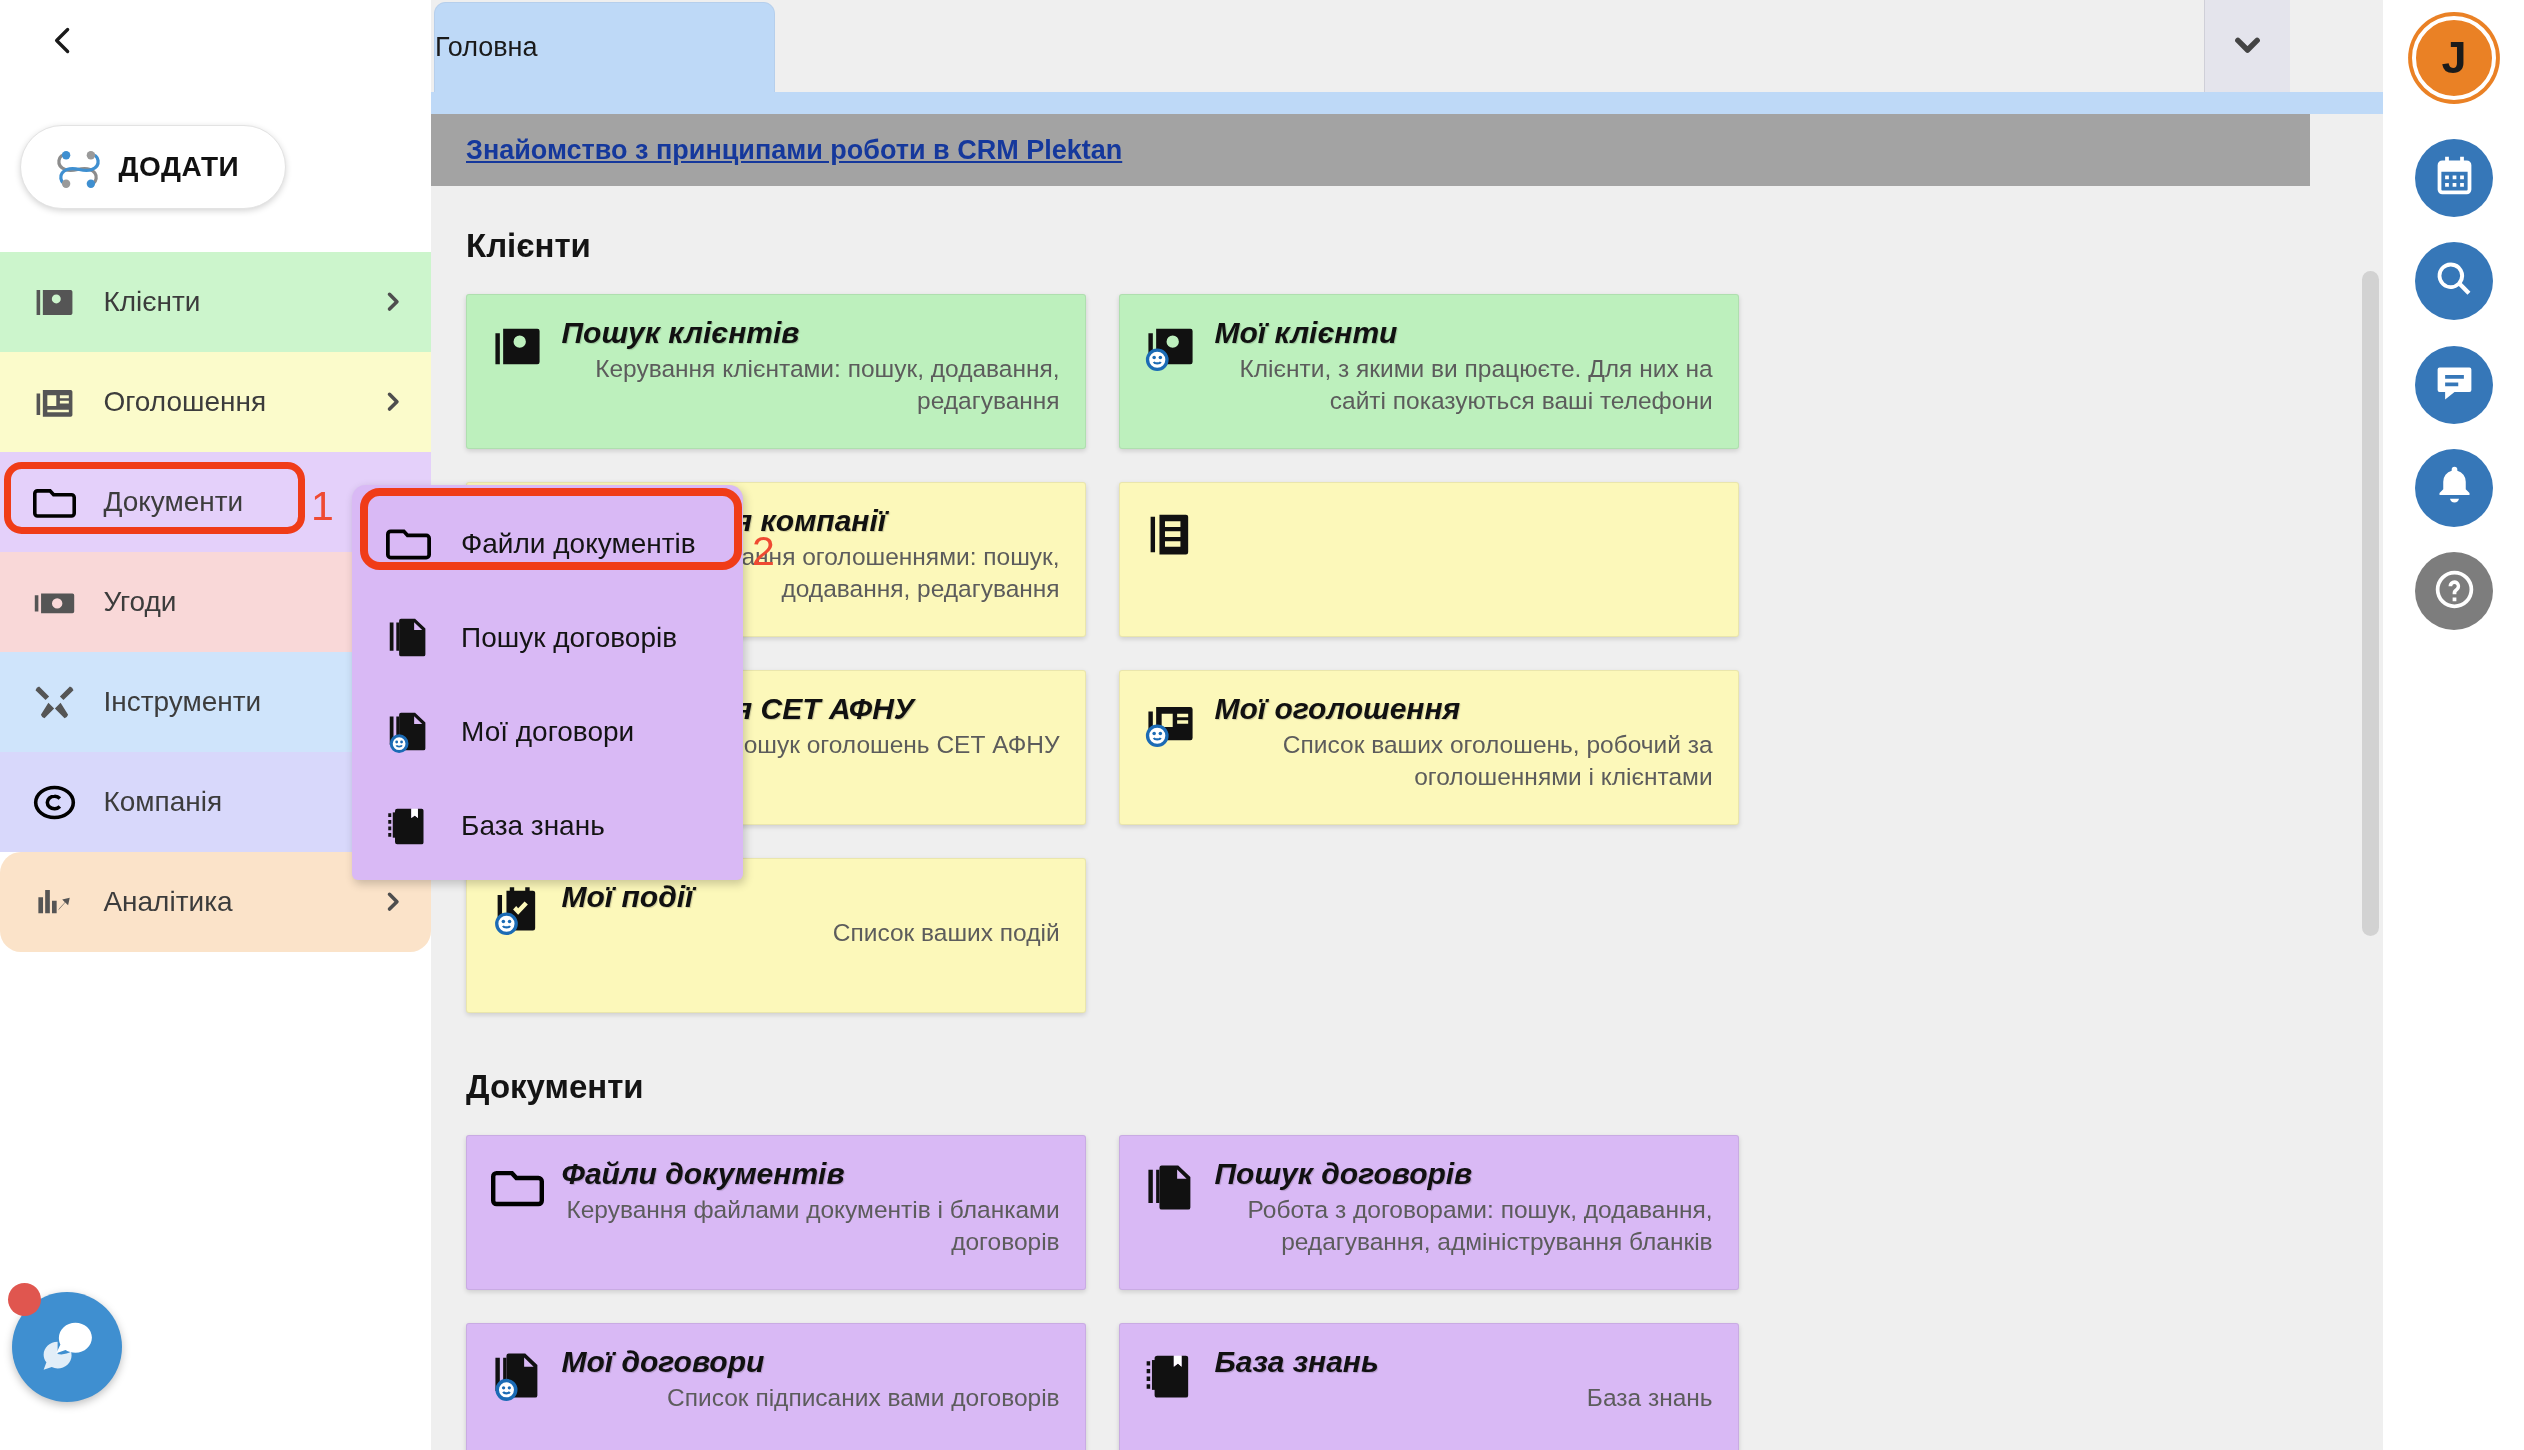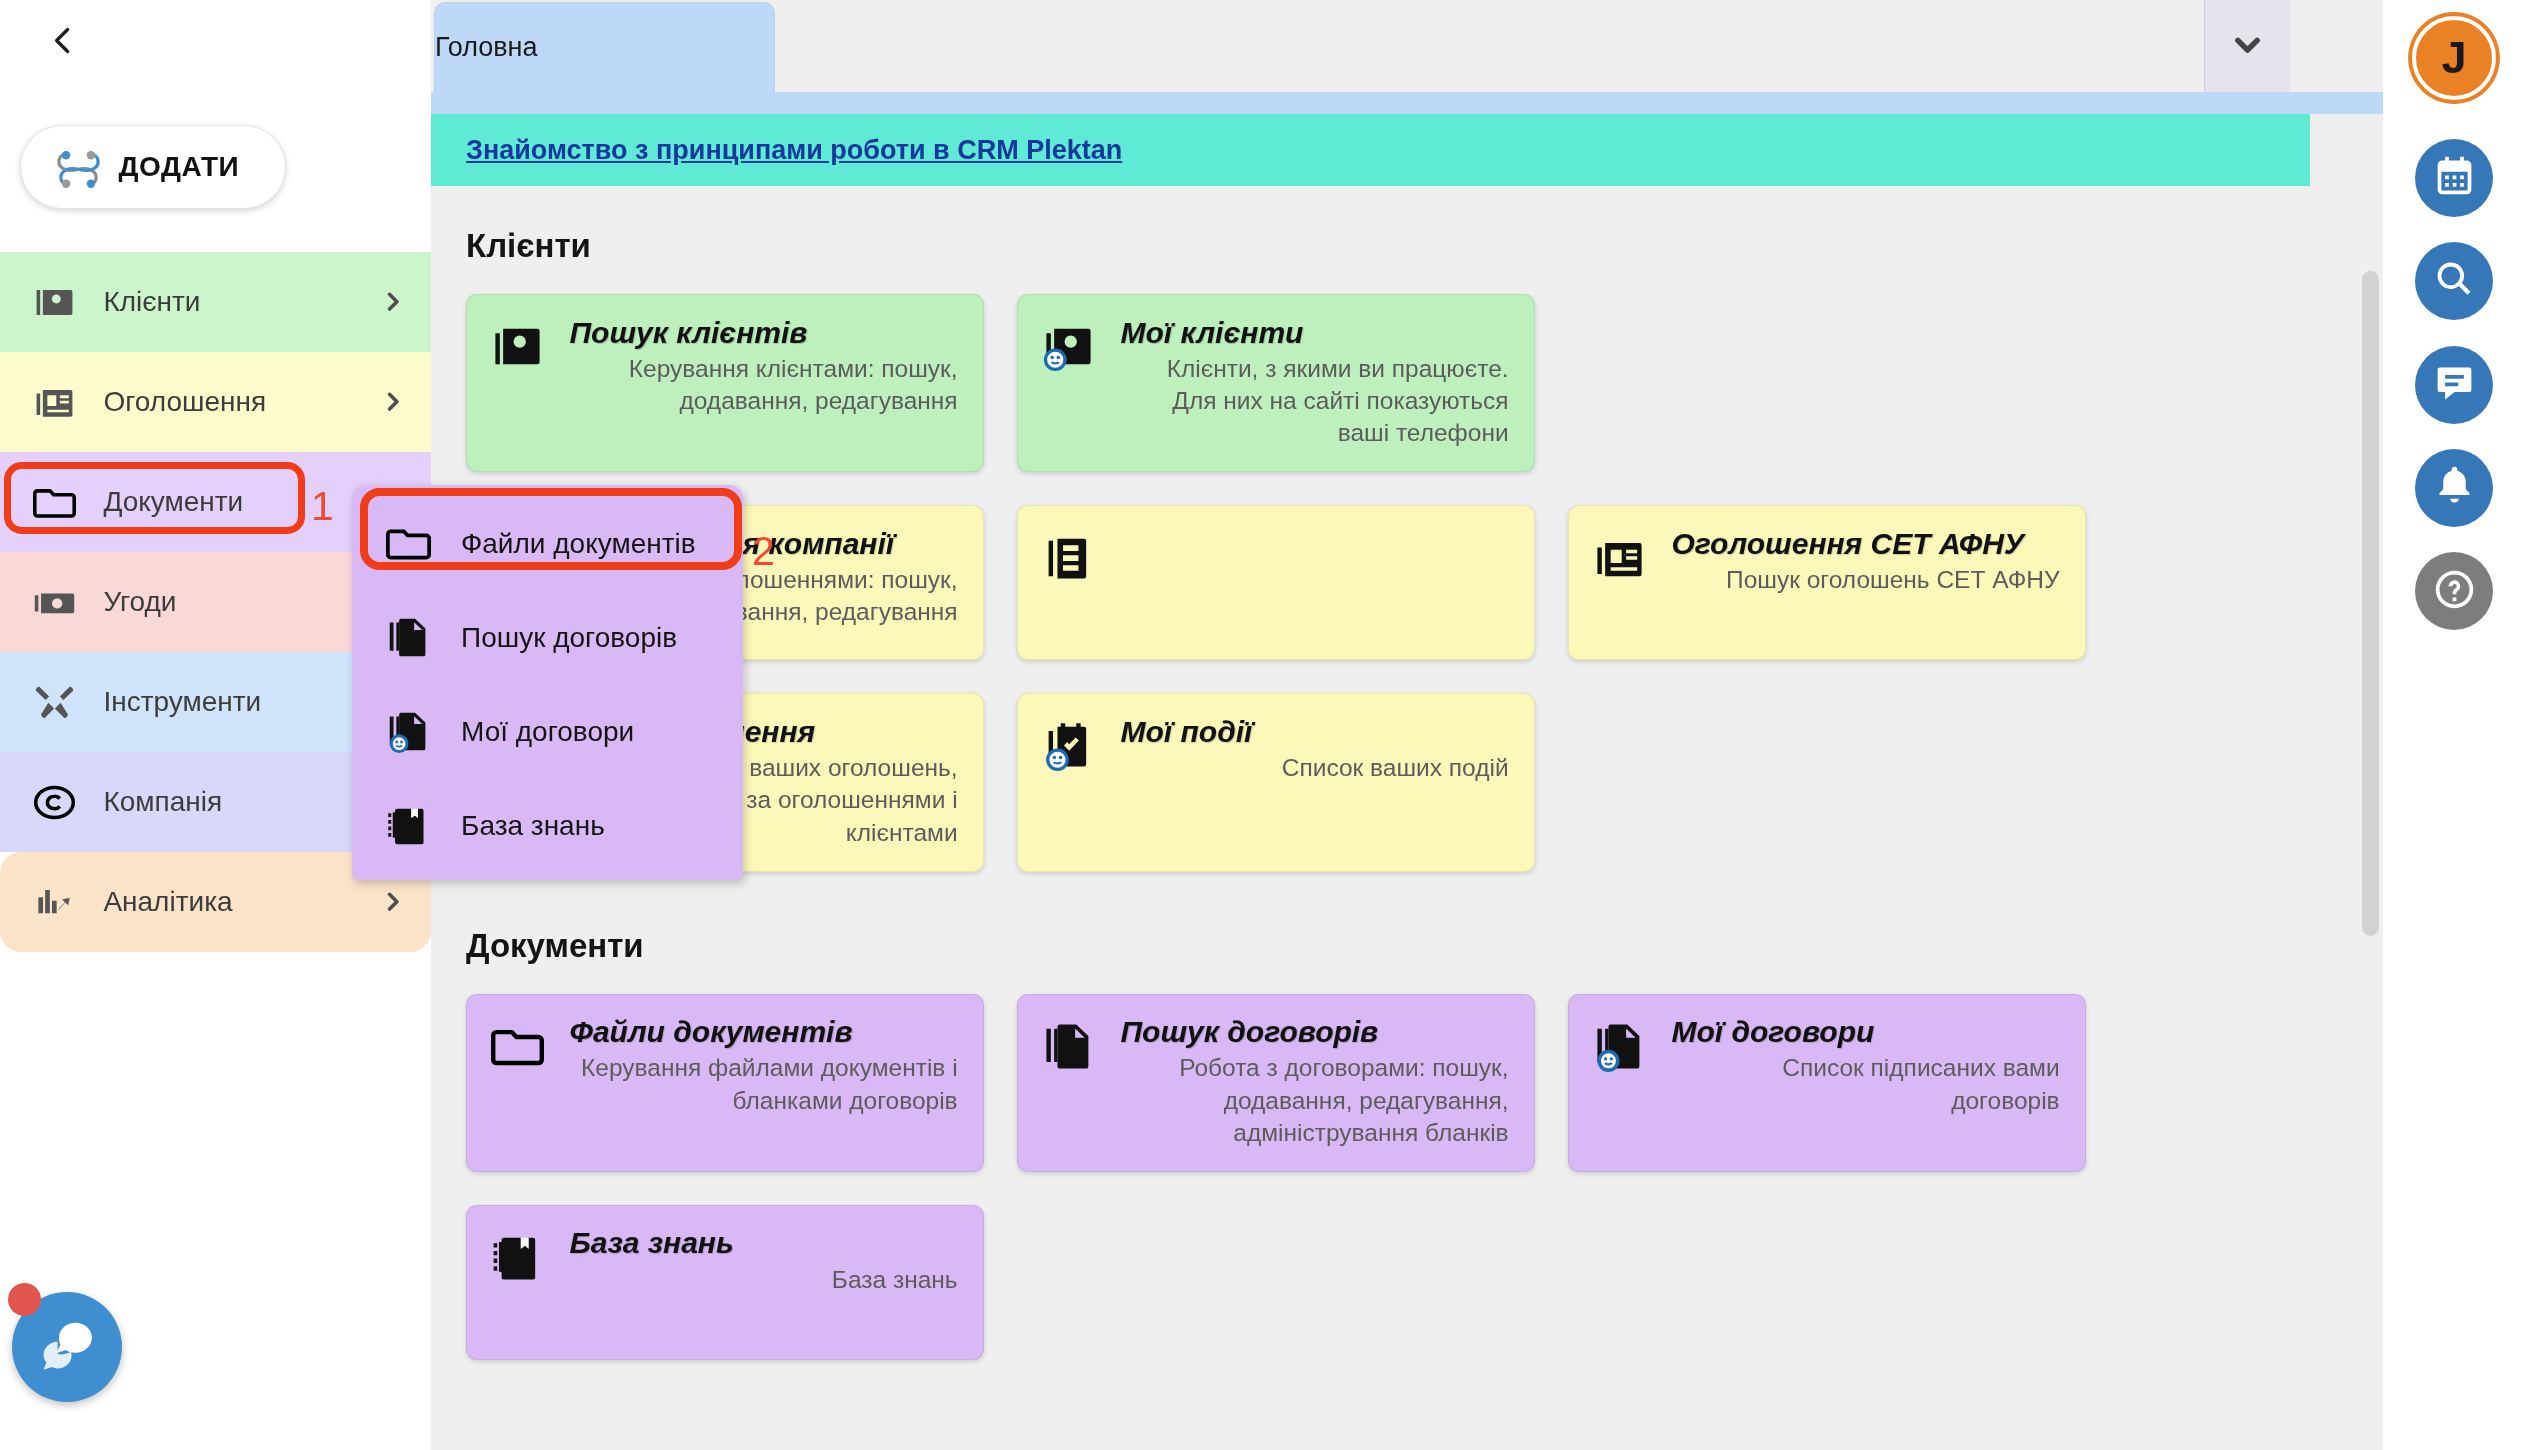--- a/index.html
+++ b/index.html
@@ -130,39 +130,39 @@
     cursor: pointer;
   }
   .tab-dropdown svg { width: 33px; height: 33px; stroke: #444; fill: none; stroke-width: 4; }
 
   .content {
     position: absolute; left: 0; top: 114px; width: 1952px; height: 1337px;
     background: #efefef; overflow: hidden;
   }
   .banner {
     position: absolute; left: 0; top: 0; width: 1879px; height: 72px;
-    background: #5eead4; display: flex; align-items: center; padding-left: 35px;
+    background: #a3a3a3; display: flex; align-items: center; padding-left: 35px;
   }
   .banner a {
     font-size: 27px; color: #15389c; text-decoration: underline;
     font-weight: 700; cursor: pointer;
   }
 
   .section-title {
     font-size: 33px; font-weight: 700; color: #141414;
     padding-left: 35px;
   }
   .cards-row {
     display: flex; flex-wrap: wrap; gap: 33px; padding-left: 35px; padding-right: 43px;
   }
   .card {
-    width: 518px; min-height: 155px; border-radius: 11px;
+    width: 620px; min-height: 155px; border-radius: 3px;
     padding: 21.5px 25.4px 21.5px 23.5px;
     box-shadow: 0 2px 4.9px rgba(0,0,0,0.14);
-    display: flex; gap: 26px; cursor: pointer;
+    display: flex; gap: 18px; cursor: pointer;
     border: 1px solid rgba(0,0,0,0.07);
   }
   .card .c-icon { width: 53px; height: 53px; flex: 0 0 auto; margin-top: 3.9px; }
   .card .c-icon svg { width: 53px; height: 53px; fill: #111; }
   .card .c-body { flex: 1 1 auto; }
   .card .c-title {
     font-size: 30px; font-style: italic; font-weight: 700; color: #111;
     text-shadow: 1px 1px 1px rgba(0,0,0,0.18);
     margin-bottom: 3.9px; line-height: 1.08;
   }

